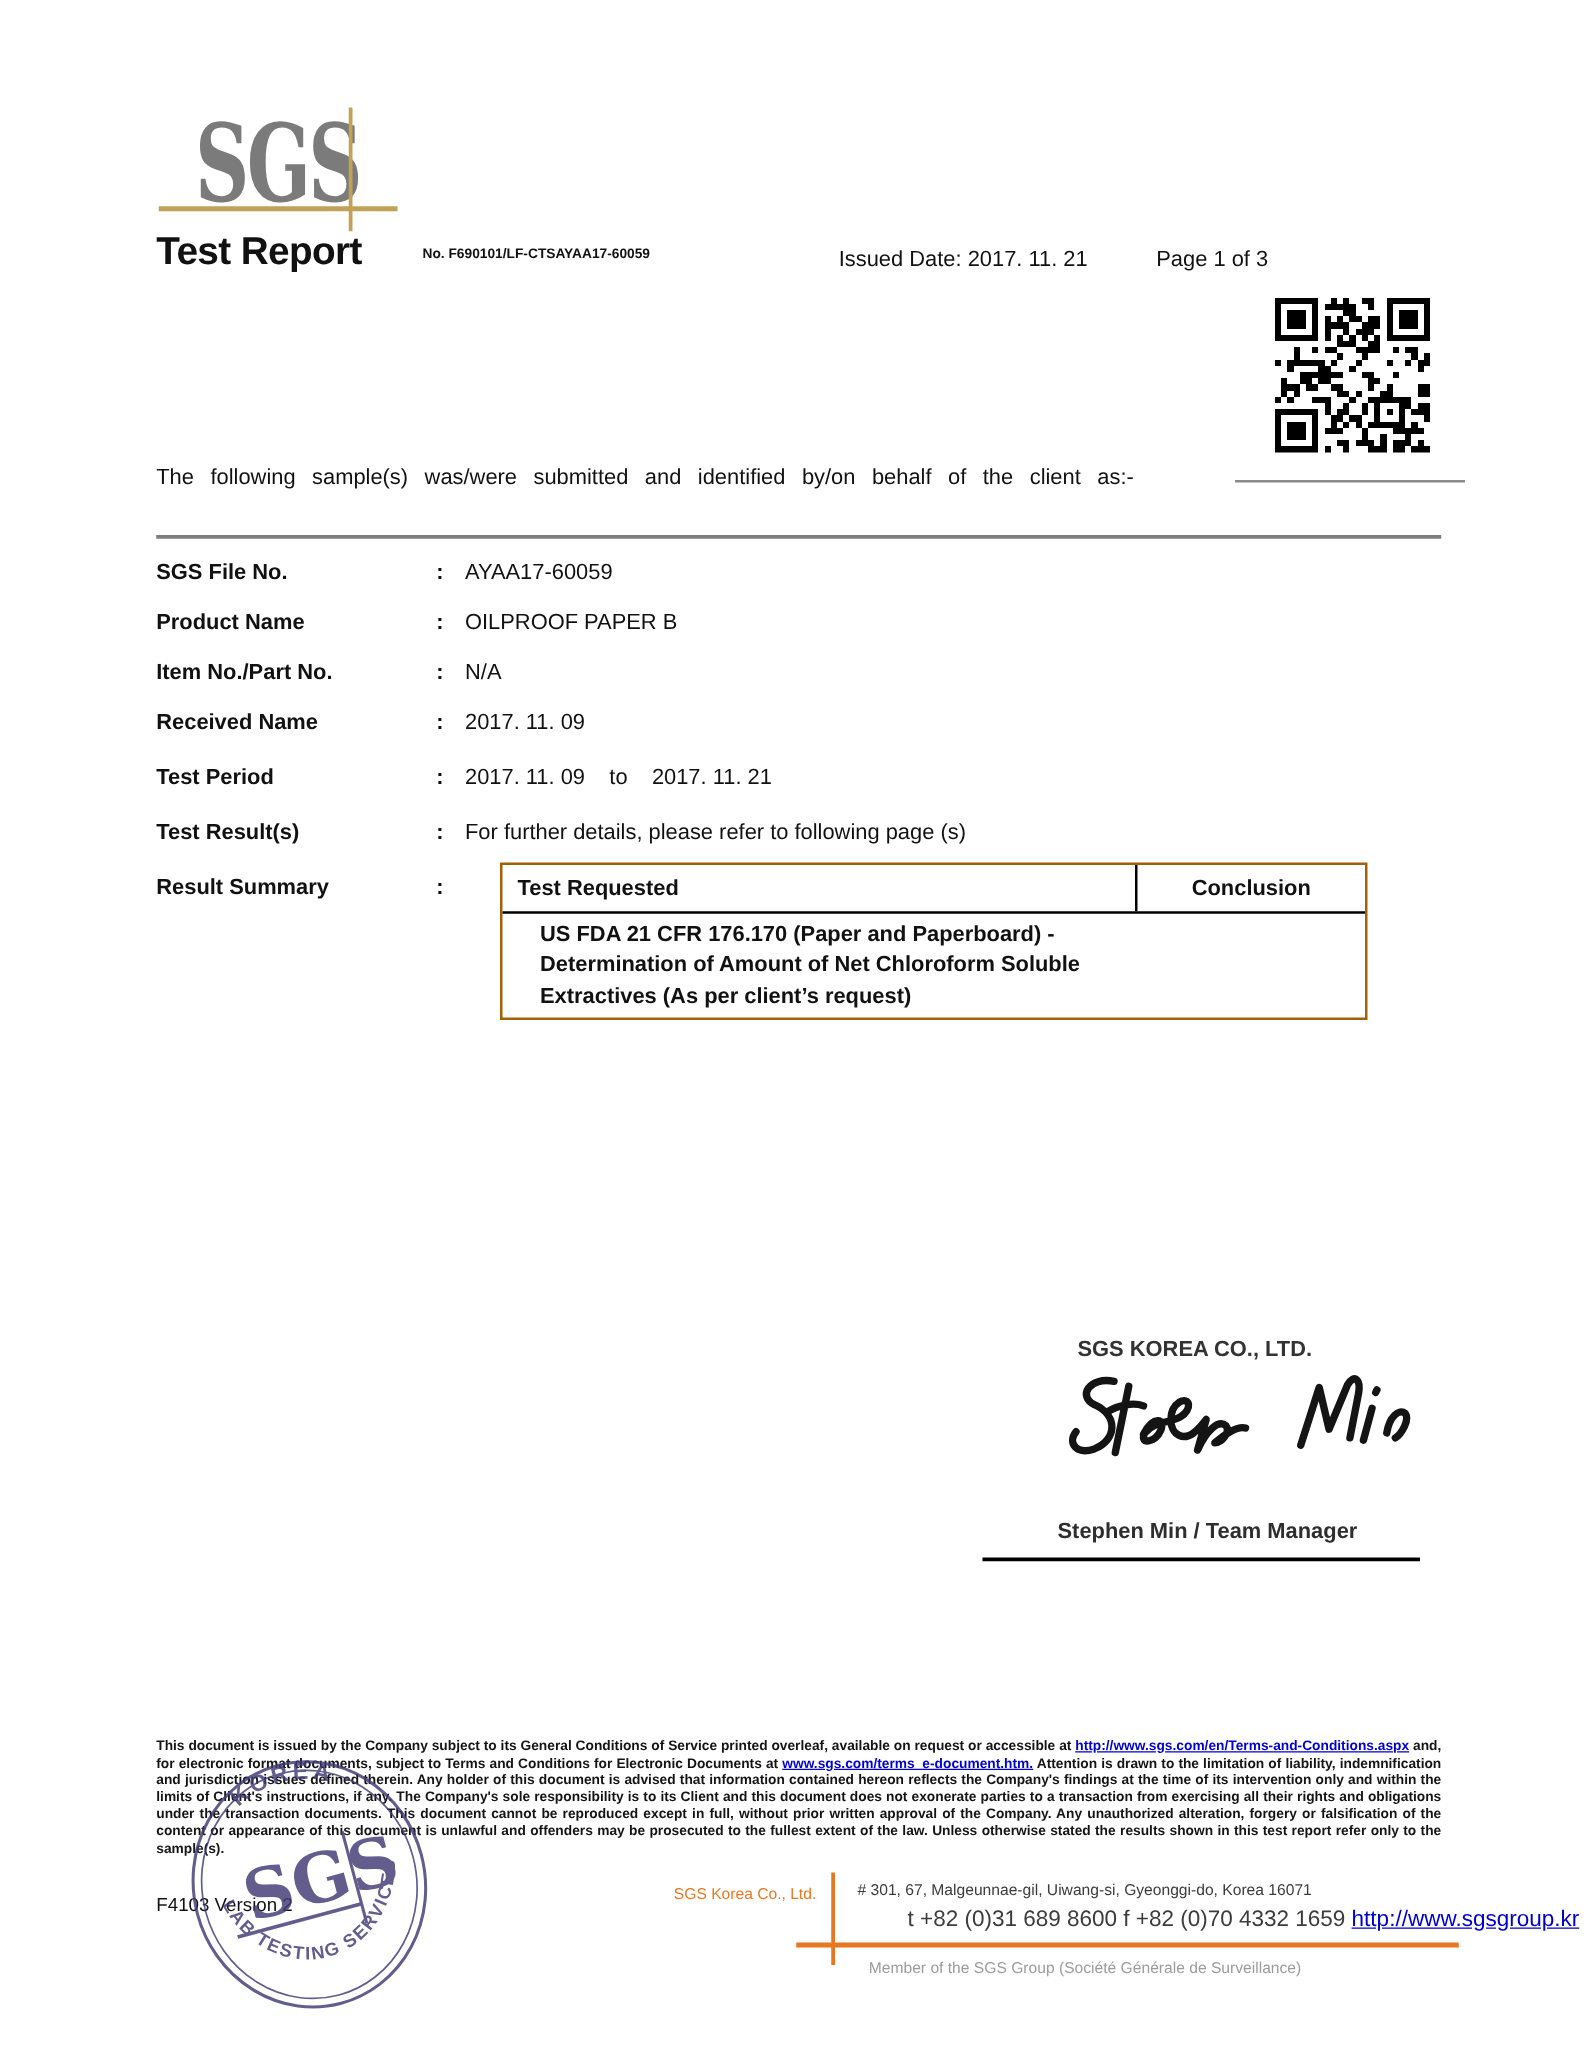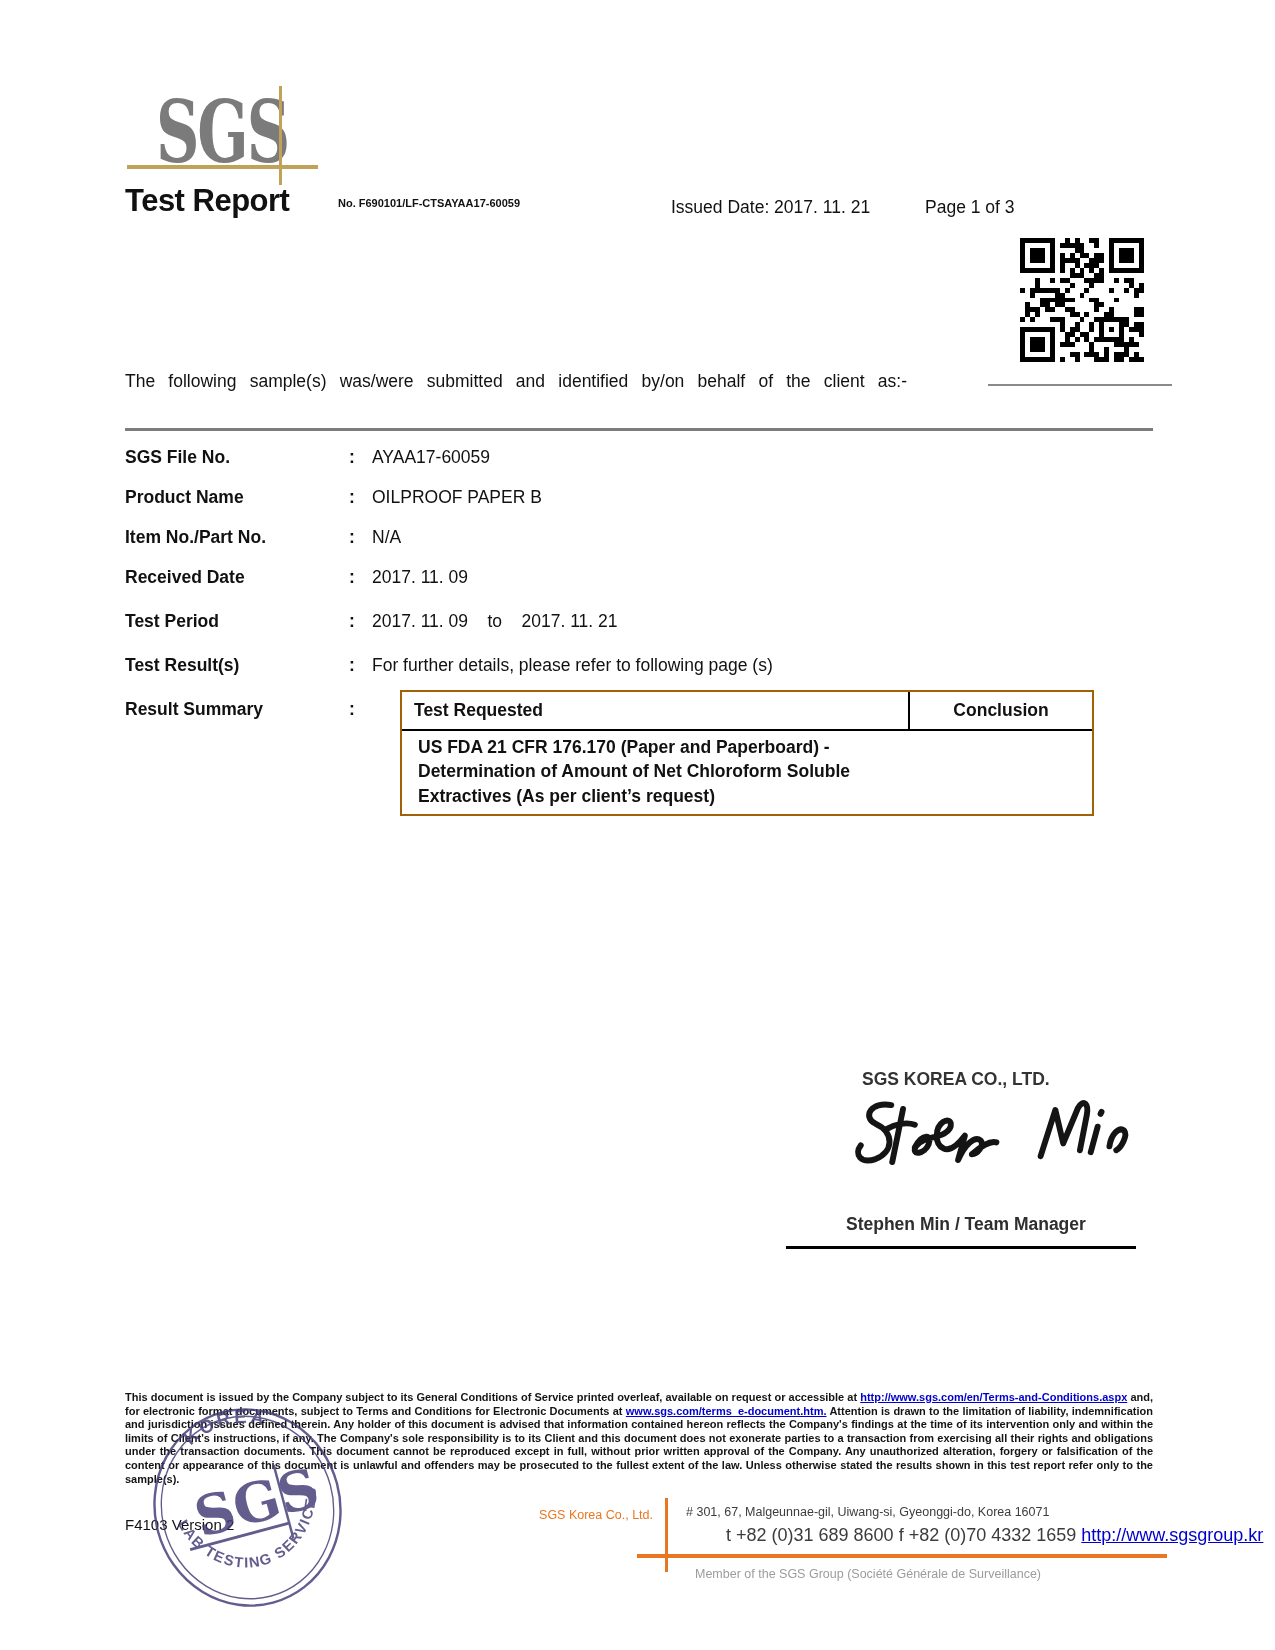--- a/index.html
+++ b/index.html
@@ -34,21 +34,21 @@
   .flabel{position:absolute;left:0;font-size:17.5px;font-weight:bold;}
   .fcolon{position:absolute;left:224px;font-size:17.5px;font-weight:bold;}
   .fvalue{position:absolute;left:247px;font-size:17.5px;white-space:pre-wrap;}
 
   
   .rtable{left:400px;top:690px;width:690px;border:2px solid #a16207;font-size:17.5px;font-weight:bold;}
   .rrow{display:flex;}
   .rhead{border-bottom:2px solid #000;}
   .rc1{width:482px;padding:6px 12px;line-height:24.5px;}
   .rc2{flex:1;border-left:2px solid #000;display:flex;align-items:center;justify-content:center;}
-  .rbody .rc1{padding:4px 16px 6px;}
+  .rbody .rc1{padding:4px 30px 6px;}
 
   
   .signer-co{left:862px;top:1069px;font-size:17.5px;font-weight:bold;color:#333;}
   .sigimg{left:848px;top:1082px;width:285px;height:110px;}
   .sigimg path{fill:none;stroke:#141414;stroke-width:6;stroke-linecap:round;stroke-linejoin:round;}
   .signer-name{left:846px;top:1214px;font-size:17.5px;font-weight:bold;color:#2e2e2e;}
   .sig-line{left:786px;top:1246px;width:350px;height:3px;background:#000;}
 
   
   .disclaimer{left:125px;top:1391px;width:1028px;font-size:11px;font-weight:bold;
@@ -391,21 +391,21 @@
   <span class="flabel">Product Name</span>
   <span class="fcolon">:</span>
   <span class="fvalue">OILPROOF PAPER B</span>
 </div>
 <div class="abs frow" style="top:527px">
   <span class="flabel">Item No./Part No.</span>
   <span class="fcolon">:</span>
   <span class="fvalue">N/A</span>
 </div>
 <div class="abs frow" style="top:567px">
-  <span class="flabel">Received Date</span>
+  <span class="flabel">Received Name</span>
   <span class="fcolon">:</span>
   <span class="fvalue">2017. 11. 09</span>
 </div>
 <div class="abs frow" style="top:611px">
   <span class="flabel">Test Period</span>
   <span class="fcolon">:</span>
   <span class="fvalue">2017. 11. 09    to    2017. 11. 21</span>
 </div>
 <div class="abs frow" style="top:655px">
   <span class="flabel">Test Result(s)</span>

